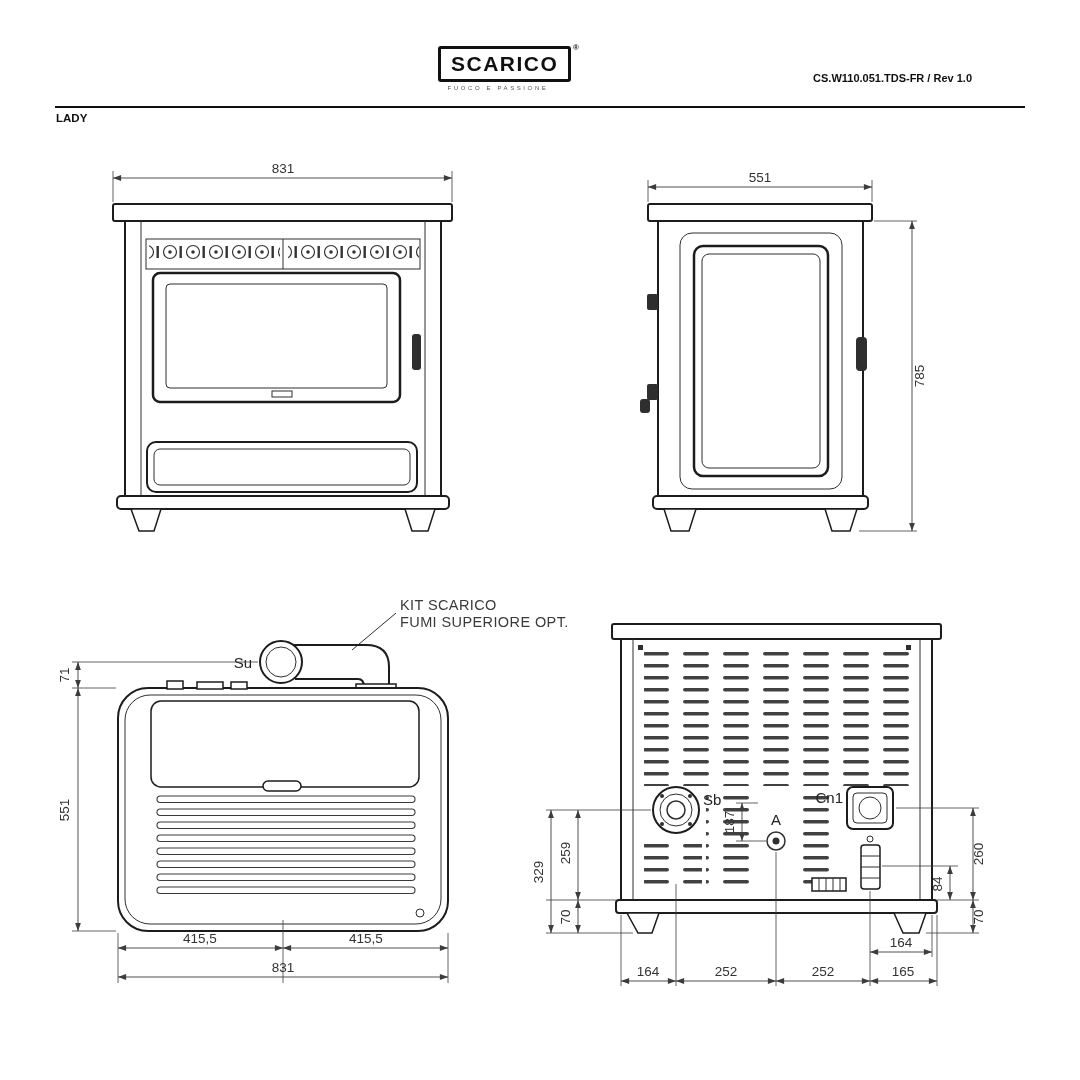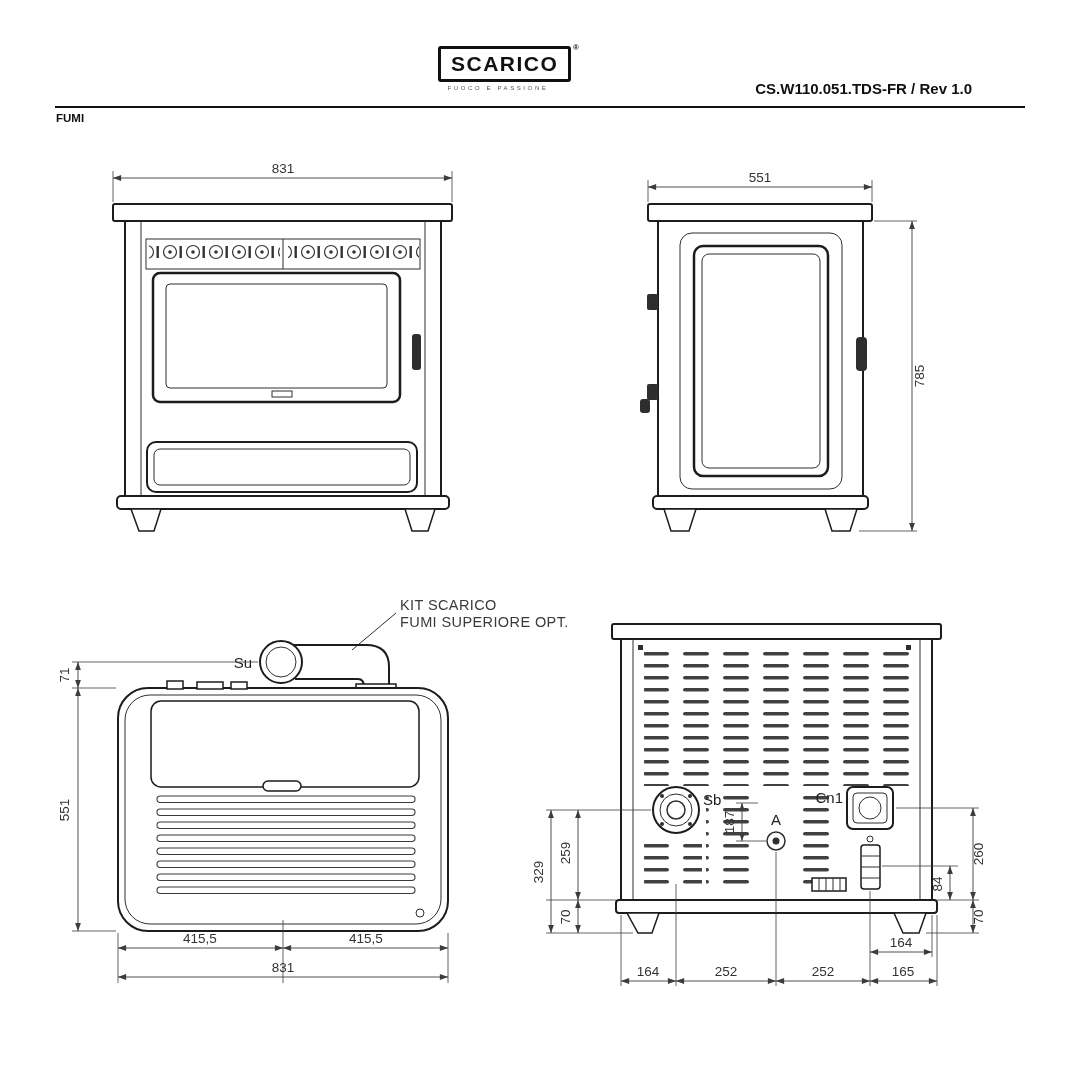--- a/index.html
+++ b/index.html
@@ -6,21 +6,21 @@
   html,body{background:#fff}
   body{width:1080px;height:1080px;font-family:"Liberation Sans",sans-serif;color:#111}
   .page{position:relative;width:1080px;height:1080px;background:#fff;overflow:hidden}
 
   
   .logo-wrap{position:absolute;top:46px;left:438px;width:120px;text-align:center}
   .logo-box{display:inline-block;position:relative;border:3px solid #101010;border-radius:3px;
             padding:3px 10px;font-weight:bold;font-size:21px;letter-spacing:1.5px;color:#101010}
   .logo-reg{position:absolute;top:-6px;right:-12px;font-size:8px;color:#101010}
   .tagline{margin-top:3px;font-size:6px;letter-spacing:2.6px;color:#555;white-space:nowrap}
-  .doc-code{position:absolute;top:80px;right:108px;font-size:15px;font-weight:bold;color:#101010}
+  .doc-code{position:absolute;top:72px;right:108px;font-size:11px;font-weight:bold;color:#101010}
   .rule{position:absolute;top:106px;left:55px;width:970px;border-top:2px solid #101010}
   .model{position:absolute;top:112px;left:56px;font-size:11.5px;font-weight:bold;color:#101010}
 
   
   svg.sheet{position:absolute;left:0;top:0}
   .ol{fill:#fff;stroke:#1c1c1c;stroke-width:2}
   .ol25{fill:#fff;stroke:#1c1c1c;stroke-width:2.5}
   .ol15{fill:#fff;stroke:#1c1c1c;stroke-width:1.5}
   .ol2n{fill:none;stroke:#1c1c1c;stroke-width:2}
   .th{fill:none;stroke:#2e2e2e;stroke-width:1}
@@ -41,21 +41,21 @@
 
   <div class="logo-wrap">
     <div class="logo-box">
       <span>SCARICO</span>
       <span class="logo-reg">®</span>
     </div>
     <div class="tagline">FUOCO E PASSIONE</div>
   </div>
   <div class="doc-code">CS.W110.051.TDS-FR / Rev 1.0</div>
   <div class="rule"></div>
-  <div class="model">FUMI</div>
+  <div class="model">LADY</div>
 
   <svg class="sheet" width="1080" height="1080" viewBox="0 0 1080 1080">
     <defs>
       <marker id="arr" viewBox="0 0 10 10" refX="9.5" refY="5" markerWidth="10" markerHeight="10" orient="auto-start-reverse">
         <path d="M0.5,1.8 L9.5,5 L0.5,8.2 Z" fill="#3c3c3c"></path>
       </marker>
       <pattern id="pGrille" width="23" height="24" patternUnits="userSpaceOnUse">
         <circle cx="9" cy="12" r="6.5" fill="none" stroke="#333" stroke-width="1.2"></circle>
         <circle cx="9" cy="12" r="1.8" fill="#333"></circle>
         <rect x="18.5" y="6" width="2.4" height="12" fill="#333"></rect>

